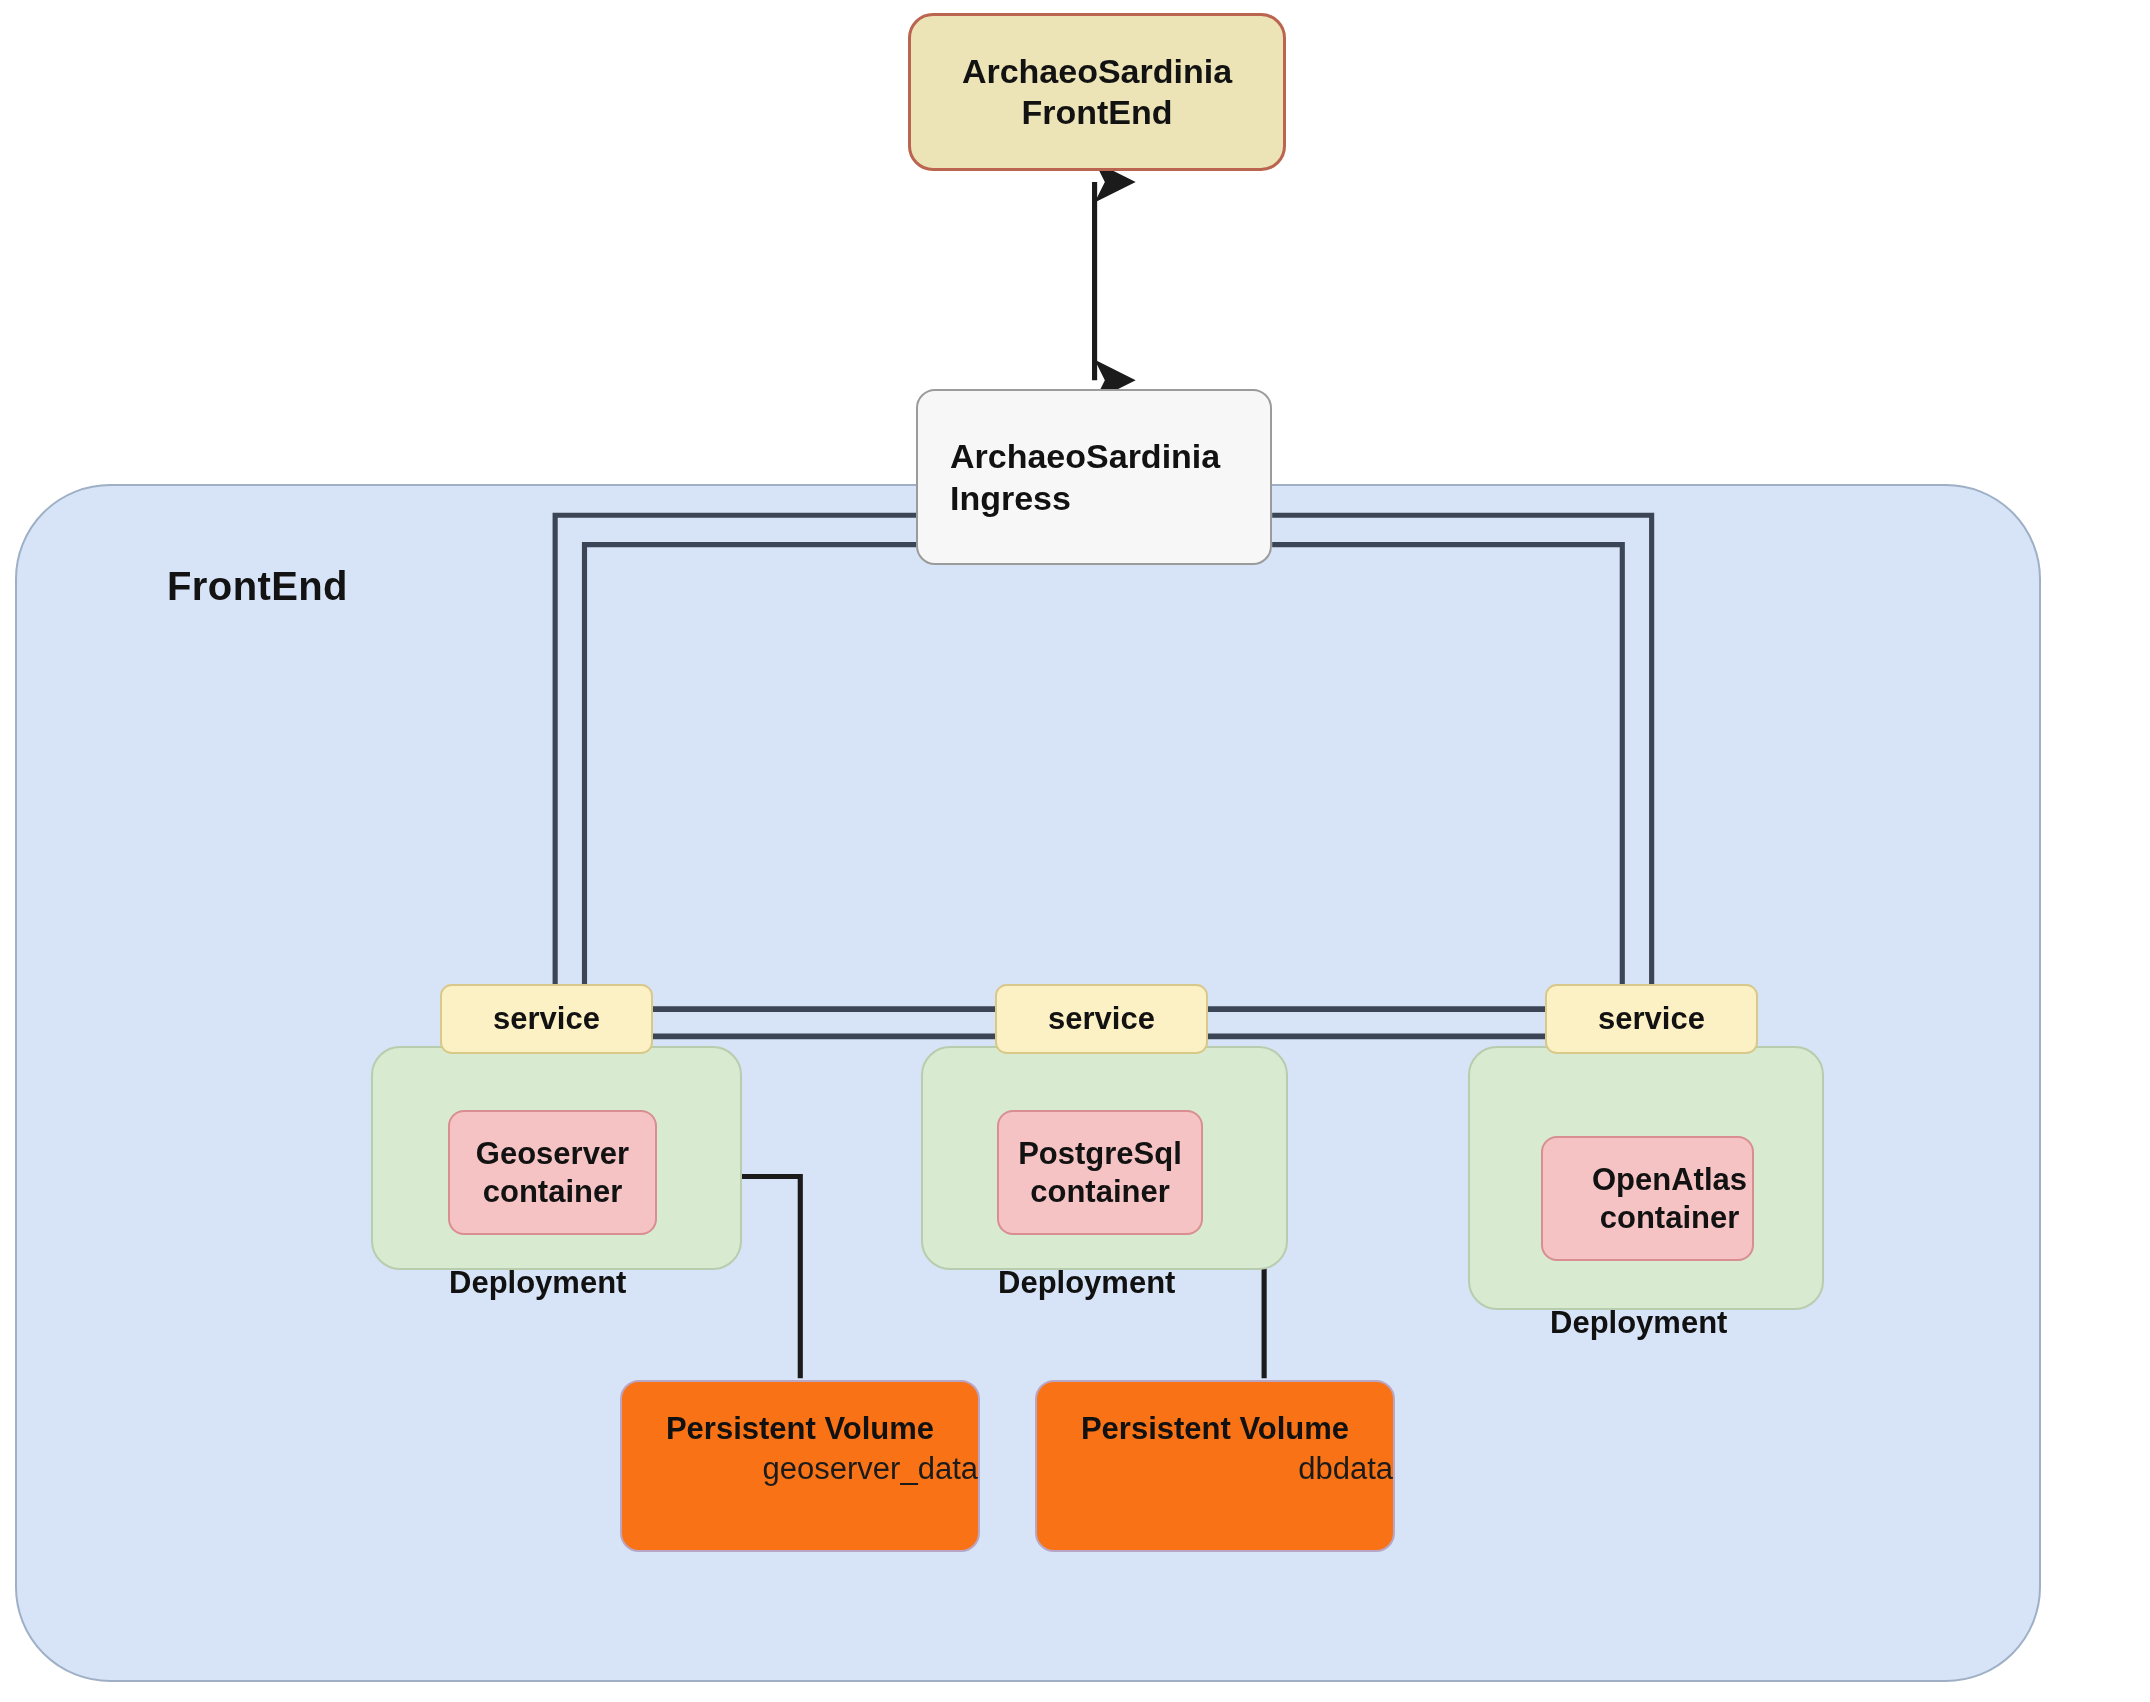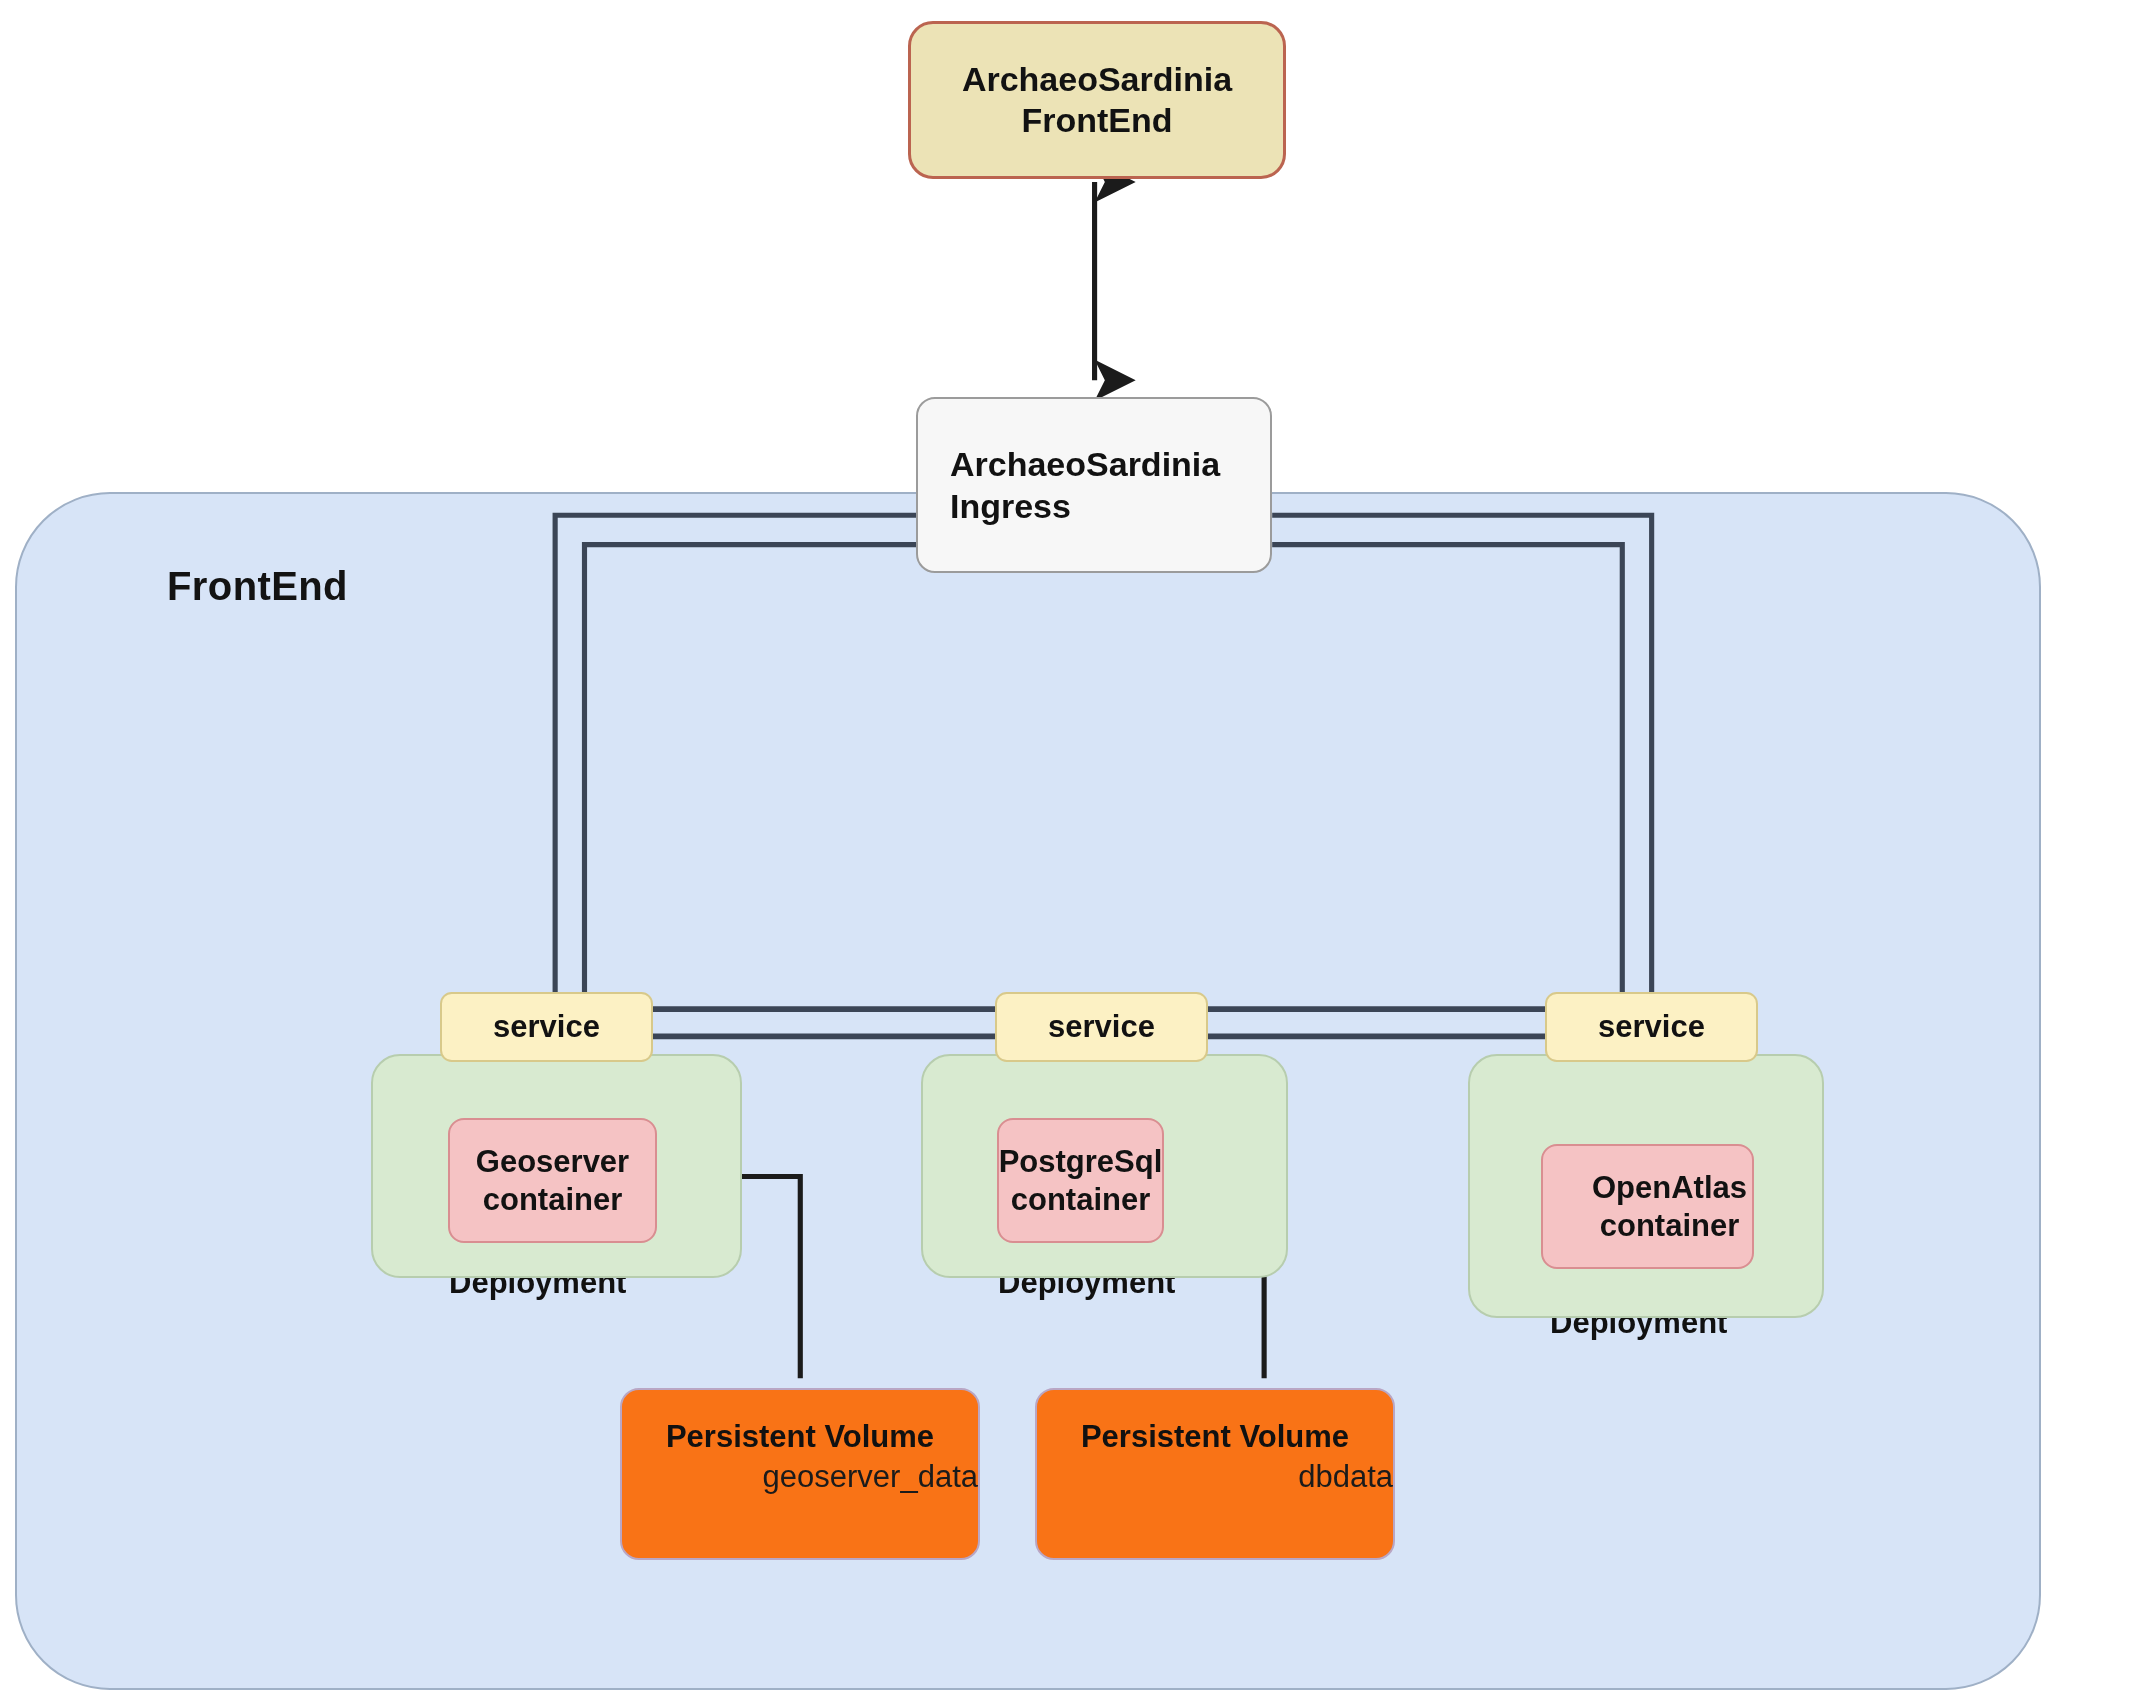--- a/index.html
+++ b/index.html
@@ -26,21 +26,20 @@
     pointer-events: none;
   }
   .node {
     position: absolute;
     box-sizing: border-box;
     display: flex;
     align-items: center;
     justify-content: center;
     text-align: center;
     color: #121212;
-    margin-top: 8px;
   }
 
   
   #cluster {
     left: 14.7px;
     top: 484px;
     width: 2026px;
     height: 1198px;
     background: #d7e4f7;
     border: 2.2px solid #9fb0c6;
@@ -129,21 +128,21 @@
   .container-box {
     background: #f5c3c4;
     border: 2.2px solid #d98e91;
     border-radius: 16px;
     font-size: 31px;
     font-weight: bold;
     line-height: 1.22;
     z-index: 4;
   }
   #container-geoserver  { left: 448px;  top: 1110px; width: 209px; height: 125px; }
-  #container-postgresql { left: 997px; top: 1110px; width: 167px; height: 125px; }
+  #container-postgresql { left: 997px; top: 1110px; width: 206px; height: 125px; }
   #container-openatlas  { left: 1541px; top: 1136px; width: 213px; height: 125px; padding-left: 44px; }
 
   
   .deployment-label {
     position: absolute;
     font-size: 31px;
     font-weight: bold;
     color: #111;
   }
   #deploy-label-geoserver  { left: 449px;  top: 1265px; }

